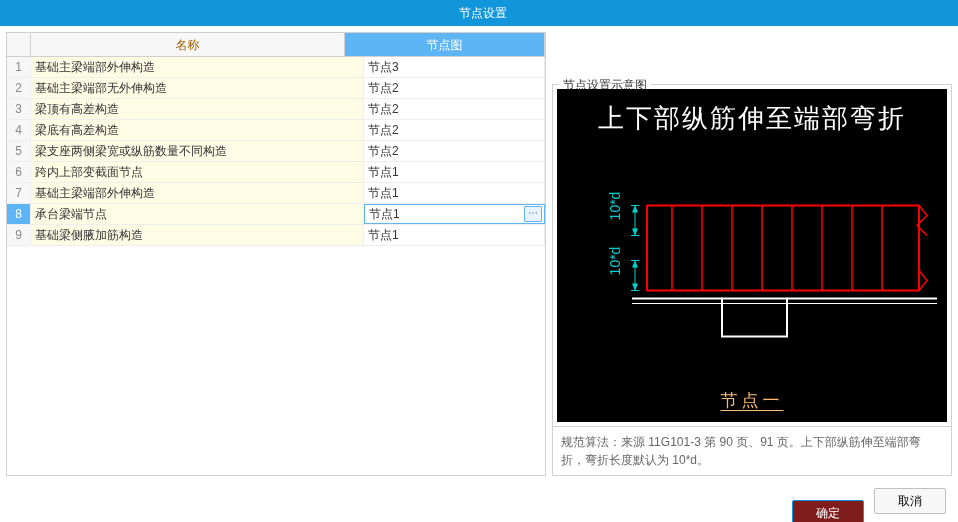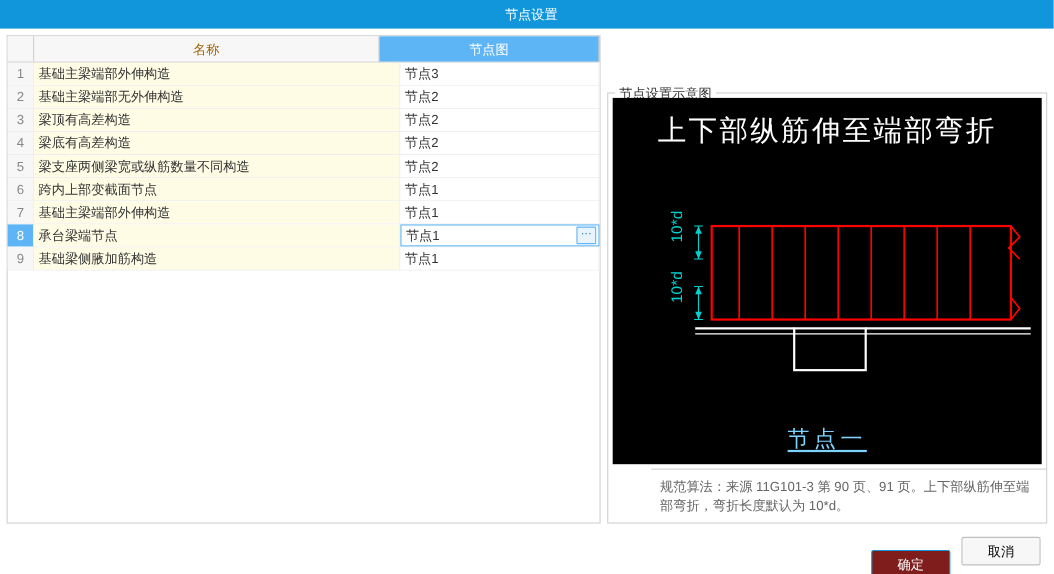--- a/index.html
+++ b/index.html
@@ -138,21 +138,20 @@
   flex: 1;
   background: #000;
   margin: 4px;
   position: relative;
 }
 .desc {
   padding: 6px 8px;
   color: #666;
   line-height: 18px;
   border-top: 1px solid #d0d0d0;
-  margin-left: 39px;
 }
 .footer {
   display: flex;
   justify-content: flex-end;
   gap: 10px;
   padding: 4px 12px;
   height: 38px;
   align-items: center;
 }
 .btn {
@@ -175,22 +174,22 @@
 .diagram-title {
   color: #fff;
   font-size: 26px;
   text-align: center;
   width: 100%;
   position: absolute;
   top: 12px;
   letter-spacing: 2px;
 }
 .diagram-caption {
-  color: #7dd3fc;
-  font-size: 20px;
+  color: #fdba74;
+  font-size: 17px;
   position: absolute;
   bottom: 10px;
   left: 50%;
   transform: translateX(-50%);
   text-decoration: underline;
   text-underline-offset: 4px;
   letter-spacing: 4px;
 }
 .dim-label {
   color: #00d2d2;

